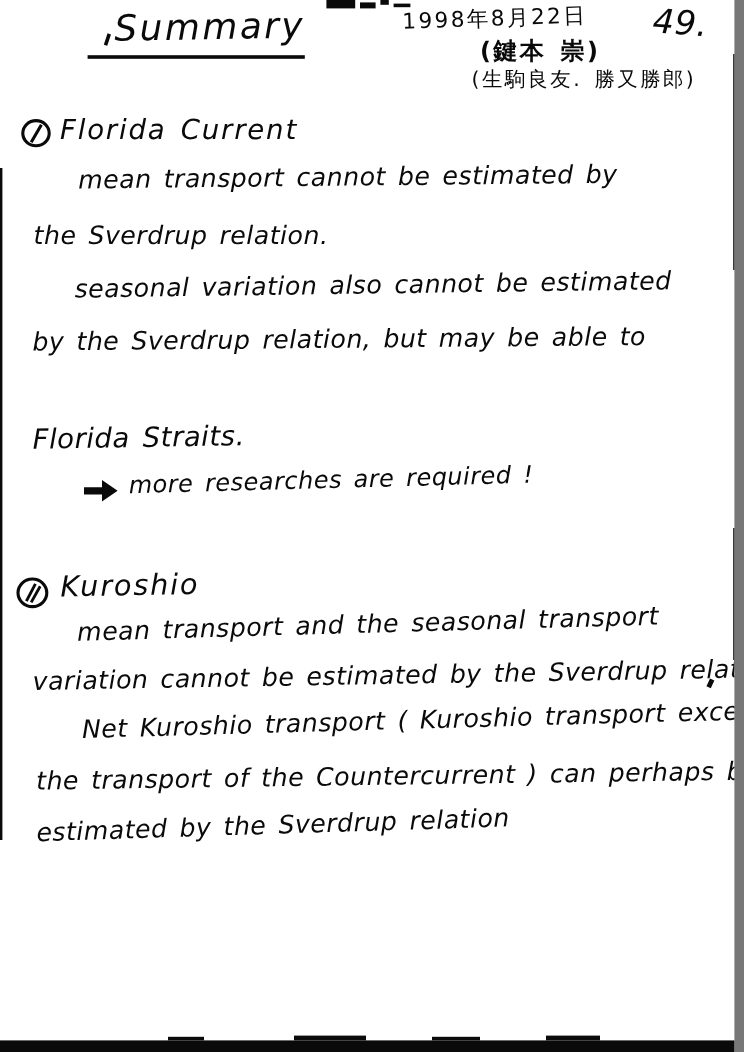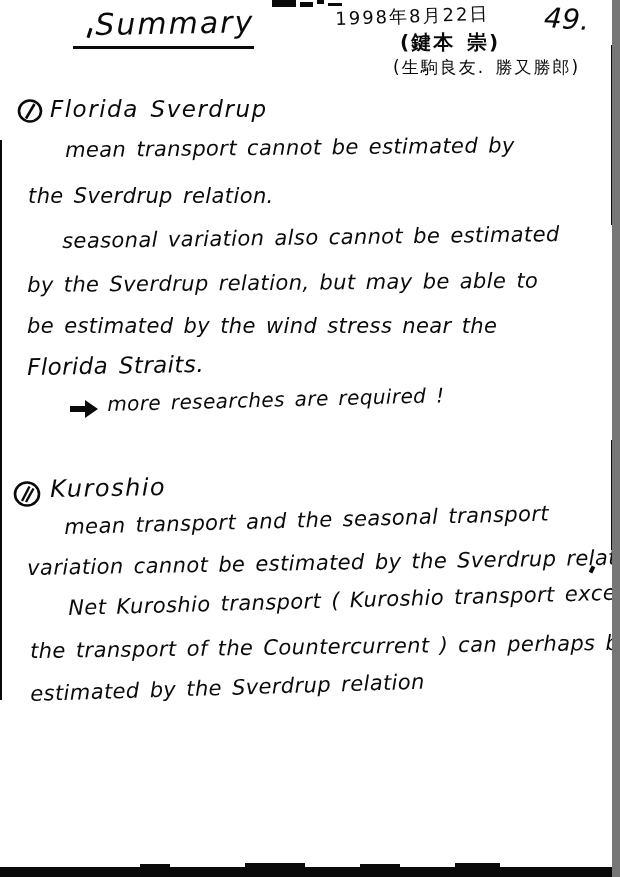--- a/index.html
+++ b/index.html
@@ -48,28 +48,27 @@
   <div class="hw jp" style="left:400px;top:32px;font-size:20px;font-weight:bold;">(鍵本 崇)</div>
   <div class="hw jp" style="left:393px;top:59px;font-size:17px;">(生駒良友. 勝又勝郎)</div>
   <div class="hw" style="left:545px;top:4px;font-size:28px;transform:rotate(4deg);">49.</div>
 
   <div class="marker" style="left:16px;top:97px;" aria-label="1">
     <svg width="28" height="28" viewBox="0 0 28 28">
       <ellipse cx="14" cy="14" rx="11" ry="10.5" fill="none" stroke="#0a0a0a" stroke-width="2.6"></ellipse>
       <line x1="18.5" y1="7" x2="10" y2="21.5" stroke="#0a0a0a" stroke-width="2.6"></line>
     </svg>
   </div>
-  <div class="hw" style="left:50px;top:98px;font-size:23px;letter-spacing:1.5px;">Florida Sverdrup</div>
+  <div class="hw" style="left:50px;top:98px;font-size:23px;letter-spacing:1.5px;">Florida Current</div>
 
   <div class="hw" style="left:65px;top:140px;font-size:21px;transform:rotate(-0.6deg);">mean transport cannot be estimated by</div>
   <div class="hw" style="left:28px;top:186px;font-size:21px;">the Sverdrup relation.</div>
 
   <div class="hw" style="left:62px;top:231px;font-size:21px;transform:rotate(-0.8deg);">seasonal variation also cannot be estimated</div>
   <div class="hw" style="left:27px;top:275px;font-size:21px;transform:rotate(-0.5deg);">by the Sverdrup relation, but may be able to</div>
-  <div class="hw" style="left:27px;top:316px;font-size:21px;">be estimated by the wind stress near the</div>
   <div class="hw" style="left:27px;top:356px;font-size:23px;transform:rotate(-1deg);">Florida Straits.</div>
 
   <div class="marker" style="left:68px;top:398px;">
     <svg width="32" height="22" viewBox="0 0 32 22">
       <path d="M2 8 L17 8 L17 2 L30 11 L17 20 L17 14 L2 14 Z" fill="#0a0a0a"></path>
     </svg>
   </div>
   <div class="hw" style="left:107px;top:394px;font-size:20px;transform:rotate(-1.5deg);">more researches are required !</div>
 
   <div class="marker" style="left:12px;top:479px;" aria-label="2">

